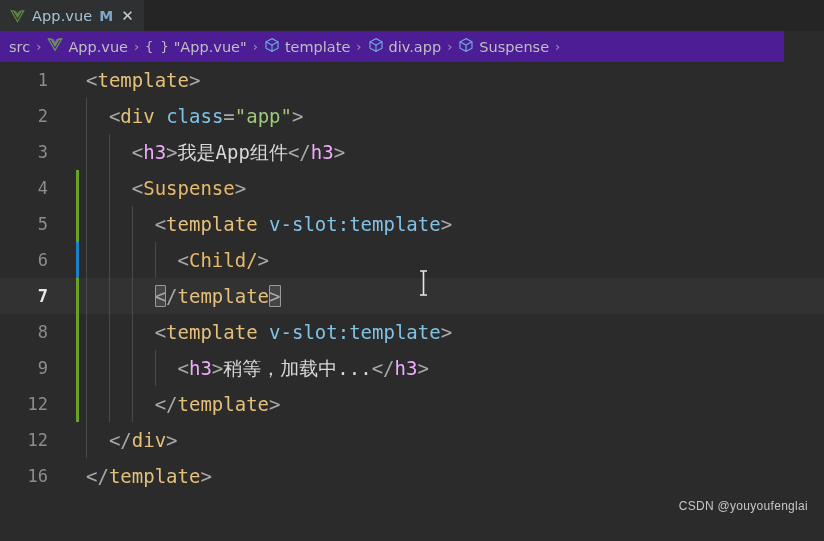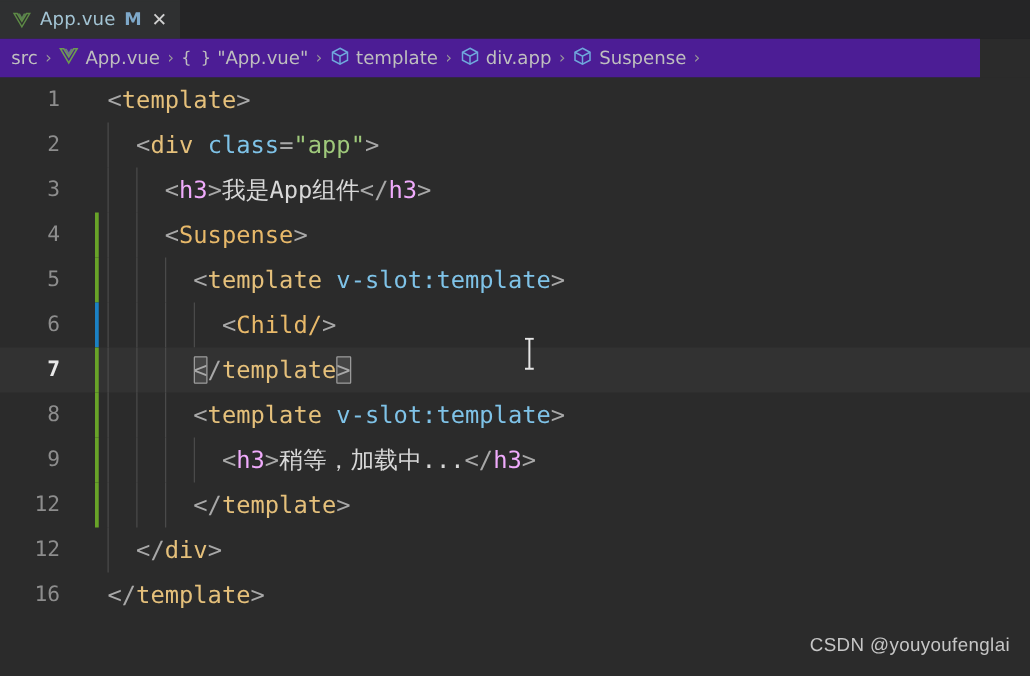--- a/index.html
+++ b/index.html
@@ -177,23 +177,23 @@
     top: 270px;
     width: 11px;
     height: 26px;
     pointer-events: none;
   }
 
   
   #watermark {
     position: absolute;
     right: 16px;
-    bottom: 16px;
+    bottom: 28px;
     font-family: "Liberation Sans", sans-serif;
-    font-size: 15px;
+    font-size: 12px;
     color: #c6c6c6;
     letter-spacing: .3px;
   }
 </style>
 </head>
 <body>
 
 <div id="root">
 
   <div id="tabbar">

